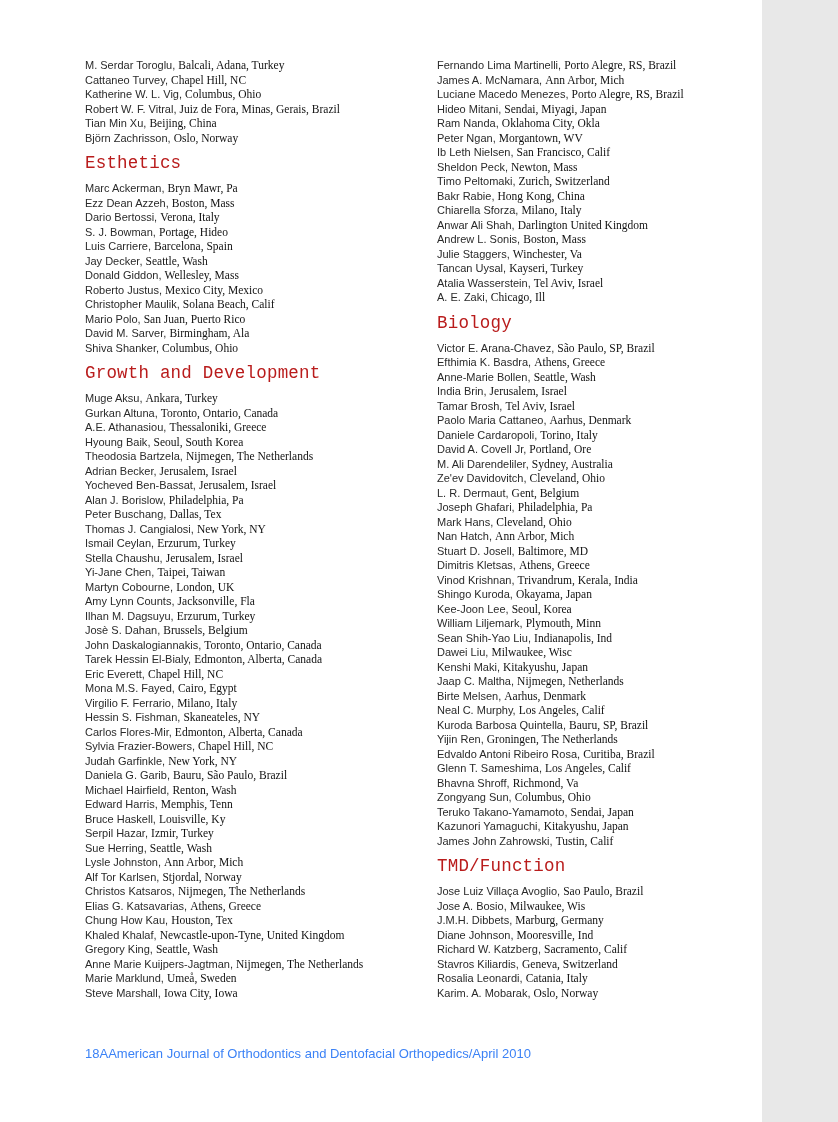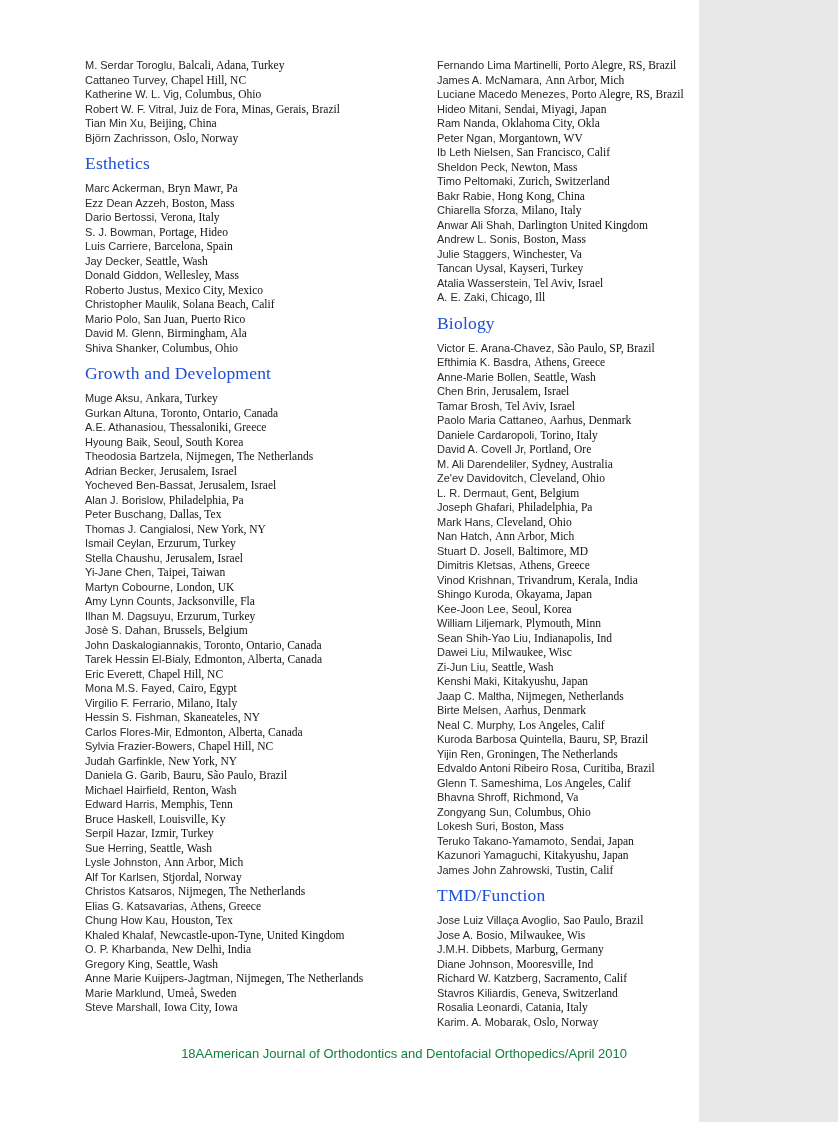--- a/index.html
+++ b/index.html
@@ -1,45 +1,45 @@
 <!DOCTYPE html>
 <html><head>
 <meta charset="utf-8">
 <style>
   html,body{margin:0;padding:0;background:#e8e8e8;}
   .page{
     position:relative;
-    width:699px;height:1122px;
+    width:762px;height:1122px;
     background:#ffffff;
     overflow:hidden;
     font-family:"Liberation Sans",sans-serif;
   }
   .col{position:absolute;top:58px;width:348px;}
   .col-left{left:85px;}
   .col-right{left:437px;}
   .entry{
     font-family:"Liberation Sans",sans-serif;
     font-size:11px;line-height:14.5px;
     color:#1f1f1f;white-space:nowrap;
   }
   .entry .nm,.entry .sep{color:#2a2a2a;}
   .entry .loc{
     font-family:"Liberation Serif",serif;
     font-size:11.5px;color:#111111;
   }
   .heading{
-    font-family:Liberation Serif, serif;
+    font-family:Liberation Mono, monospace;
     font-size:17.5px;line-height:22px;font-weight:400;
-    color:#1d4ed8;margin:7px 0 7px 0;letter-spacing:.2px;
+    color:#b91c1c;margin:7px 0 7px 0;letter-spacing:.2px;
   }
   .footer{
     position:absolute;top:1046px;left:85px;right:72px;
-    display:flex;justify-content:flex-end;align-items:baseline;
+    display:flex;justify-content:flex-start;align-items:baseline;
     font-family:"Liberation Sans",sans-serif;
-    font-size:13px;color:#15803d;
+    font-size:13px;color:#3b82f6;
   }
 </style>
 </head>
 <body>
 
 <div class="page">
   <div>
     <div class="col col-left">
         <div class="entry"><span class="nm">M. Serdar Toroglu</span><span class="sep">, </span><span class="loc">Balcali, Adana, Turkey</span></div>
         <div class="entry"><span class="nm">Cattaneo Turvey</span><span class="sep">, </span><span class="loc">Chapel Hill, NC</span></div>
@@ -51,21 +51,21 @@
         <div class="entry"><span class="nm">Marc Ackerman</span><span class="sep">, </span><span class="loc">Bryn Mawr, Pa</span></div>
         <div class="entry"><span class="nm">Ezz Dean Azzeh</span><span class="sep">, </span><span class="loc">Boston, Mass</span></div>
         <div class="entry"><span class="nm">Dario Bertossi</span><span class="sep">, </span><span class="loc">Verona, Italy</span></div>
         <div class="entry"><span class="nm">S. J. Bowman</span><span class="sep">, </span><span class="loc">Portage, Hideo</span></div>
         <div class="entry"><span class="nm">Luis Carriere</span><span class="sep">, </span><span class="loc">Barcelona, Spain</span></div>
         <div class="entry"><span class="nm">Jay Decker</span><span class="sep">, </span><span class="loc">Seattle, Wash</span></div>
         <div class="entry"><span class="nm">Donald Giddon</span><span class="sep">, </span><span class="loc">Wellesley, Mass</span></div>
         <div class="entry"><span class="nm">Roberto Justus</span><span class="sep">, </span><span class="loc">Mexico City, Mexico</span></div>
         <div class="entry"><span class="nm">Christopher Maulik</span><span class="sep">, </span><span class="loc">Solana Beach, Calif</span></div>
         <div class="entry"><span class="nm">Mario Polo</span><span class="sep">, </span><span class="loc">San Juan, Puerto Rico</span></div>
-        <div class="entry"><span class="nm">David M. Glenn</span><span class="sep">, </span><span class="loc">Birmingham, Ala</span></div>
+        <div class="entry"><span class="nm">David M. Sarver</span><span class="sep">, </span><span class="loc">Birmingham, Ala</span></div>
         <div class="entry"><span class="nm">Shiva Shanker</span><span class="sep">, </span><span class="loc">Columbus, Ohio</span></div>
         <div class="heading">Growth and Development</div>
         <div class="entry"><span class="nm">Muge Aksu</span><span class="sep">, </span><span class="loc">Ankara, Turkey</span></div>
         <div class="entry"><span class="nm">Gurkan Altuna</span><span class="sep">, </span><span class="loc">Toronto, Ontario, Canada</span></div>
         <div class="entry"><span class="nm">A.E. Athanasiou</span><span class="sep">, </span><span class="loc">Thessaloniki, Greece</span></div>
         <div class="entry"><span class="nm">Hyoung Baik</span><span class="sep">, </span><span class="loc">Seoul, South Korea</span></div>
         <div class="entry"><span class="nm">Theodosia Bartzela</span><span class="sep">, </span><span class="loc">Nijmegen, The Netherlands</span></div>
         <div class="entry"><span class="nm">Adrian Becker</span><span class="sep">, </span><span class="loc">Jerusalem, Israel</span></div>
         <div class="entry"><span class="nm">Yocheved Ben-Bassat</span><span class="sep">, </span><span class="loc">Jerusalem, Israel</span></div>
         <div class="entry"><span class="nm">Alan J. Borislow</span><span class="sep">, </span><span class="loc">Philadelphia, Pa</span></div>
@@ -92,21 +92,20 @@
         <div class="entry"><span class="nm">Edward Harris</span><span class="sep">, </span><span class="loc">Memphis, Tenn</span></div>
         <div class="entry"><span class="nm">Bruce Haskell</span><span class="sep">, </span><span class="loc">Louisville, Ky</span></div>
         <div class="entry"><span class="nm">Serpil Hazar</span><span class="sep">, </span><span class="loc">Izmir, Turkey</span></div>
         <div class="entry"><span class="nm">Sue Herring</span><span class="sep">, </span><span class="loc">Seattle, Wash</span></div>
         <div class="entry"><span class="nm">Lysle Johnston</span><span class="sep">, </span><span class="loc">Ann Arbor, Mich</span></div>
         <div class="entry"><span class="nm">Alf Tor Karlsen</span><span class="sep">, </span><span class="loc">Stjordal, Norway</span></div>
         <div class="entry"><span class="nm">Christos Katsaros</span><span class="sep">, </span><span class="loc">Nijmegen, The Netherlands</span></div>
         <div class="entry"><span class="nm">Elias G. Katsavarias</span><span class="sep">, </span><span class="loc">Athens, Greece</span></div>
         <div class="entry"><span class="nm">Chung How Kau</span><span class="sep">, </span><span class="loc">Houston, Tex</span></div>
         <div class="entry"><span class="nm">Khaled Khalaf</span><span class="sep">, </span><span class="loc">Newcastle-upon-Tyne, United Kingdom</span></div>
-        <div class="entry"><span class="nm">O. P. Kharbanda</span><span class="sep">, </span><span class="loc">New Delhi, India</span></div>
         <div class="entry"><span class="nm">Gregory King</span><span class="sep">, </span><span class="loc">Seattle, Wash</span></div>
         <div class="entry"><span class="nm">Anne Marie Kuijpers-Jagtman</span><span class="sep">, </span><span class="loc">Nijmegen, The Netherlands</span></div>
         <div class="entry"><span class="nm">Marie Marklund</span><span class="sep">, </span><span class="loc">Umeå, Sweden</span></div>
         <div class="entry"><span class="nm">Steve Marshall</span><span class="sep">, </span><span class="loc">Iowa City, Iowa</span></div>
       </div>
     <div class="col col-right">
         <div class="entry"><span class="nm">Fernando Lima Martinelli</span><span class="sep">, </span><span class="loc">Porto Alegre, RS, Brazil</span></div>
         <div class="entry"><span class="nm">James A. McNamara</span><span class="sep">, </span><span class="loc">Ann Arbor, Mich</span></div>
         <div class="entry"><span class="nm">Luciane Macedo Menezes</span><span class="sep">, </span><span class="loc">Porto Alegre, RS, Brazil</span></div>
         <div class="entry"><span class="nm">Hideo Mitani</span><span class="sep">, </span><span class="loc">Sendai, Miyagi, Japan</span></div>
@@ -120,51 +119,49 @@
         <div class="entry"><span class="nm">Anwar Ali Shah</span><span class="sep">, </span><span class="loc">Darlington United Kingdom</span></div>
         <div class="entry"><span class="nm">Andrew L. Sonis</span><span class="sep">, </span><span class="loc">Boston, Mass</span></div>
         <div class="entry"><span class="nm">Julie Staggers</span><span class="sep">, </span><span class="loc">Winchester, Va</span></div>
         <div class="entry"><span class="nm">Tancan Uysal</span><span class="sep">, </span><span class="loc">Kayseri, Turkey</span></div>
         <div class="entry"><span class="nm">Atalia Wasserstein</span><span class="sep">, </span><span class="loc">Tel Aviv, Israel</span></div>
         <div class="entry"><span class="nm">A. E. Zaki</span><span class="sep">, </span><span class="loc">Chicago, Ill</span></div>
         <div class="heading">Biology</div>
         <div class="entry"><span class="nm">Victor E. Arana-Chavez</span><span class="sep">, </span><span class="loc">São Paulo, SP, Brazil</span></div>
         <div class="entry"><span class="nm">Efthimia K. Basdra</span><span class="sep">, </span><span class="loc">Athens, Greece</span></div>
         <div class="entry"><span class="nm">Anne-Marie Bollen</span><span class="sep">, </span><span class="loc">Seattle, Wash</span></div>
-        <div class="entry"><span class="nm">Chen Brin</span><span class="sep">, </span><span class="loc">Jerusalem, Israel</span></div>
+        <div class="entry"><span class="nm">India Brin</span><span class="sep">, </span><span class="loc">Jerusalem, Israel</span></div>
         <div class="entry"><span class="nm">Tamar Brosh</span><span class="sep">, </span><span class="loc">Tel Aviv, Israel</span></div>
         <div class="entry"><span class="nm">Paolo Maria Cattaneo</span><span class="sep">, </span><span class="loc">Aarhus, Denmark</span></div>
         <div class="entry"><span class="nm">Daniele Cardaropoli</span><span class="sep">, </span><span class="loc">Torino, Italy</span></div>
         <div class="entry"><span class="nm">David A. Covell Jr</span><span class="sep">, </span><span class="loc">Portland, Ore</span></div>
         <div class="entry"><span class="nm">M. Ali Darendeliler</span><span class="sep">, </span><span class="loc">Sydney, Australia</span></div>
         <div class="entry"><span class="nm">Ze'ev Davidovitch</span><span class="sep">, </span><span class="loc">Cleveland, Ohio</span></div>
         <div class="entry"><span class="nm">L. R. Dermaut</span><span class="sep">, </span><span class="loc">Gent, Belgium</span></div>
         <div class="entry"><span class="nm">Joseph Ghafari</span><span class="sep">, </span><span class="loc">Philadelphia, Pa</span></div>
         <div class="entry"><span class="nm">Mark Hans</span><span class="sep">, </span><span class="loc">Cleveland, Ohio</span></div>
         <div class="entry"><span class="nm">Nan Hatch</span><span class="sep">, </span><span class="loc">Ann Arbor, Mich</span></div>
         <div class="entry"><span class="nm">Stuart D. Josell</span><span class="sep">, </span><span class="loc">Baltimore, MD</span></div>
         <div class="entry"><span class="nm">Dimitris Kletsas</span><span class="sep">, </span><span class="loc">Athens, Greece</span></div>
         <div class="entry"><span class="nm">Vinod Krishnan</span><span class="sep">, </span><span class="loc">Trivandrum, Kerala, India</span></div>
         <div class="entry"><span class="nm">Shingo Kuroda</span><span class="sep">, </span><span class="loc">Okayama, Japan</span></div>
         <div class="entry"><span class="nm">Kee-Joon Lee</span><span class="sep">, </span><span class="loc">Seoul, Korea</span></div>
         <div class="entry"><span class="nm">William Liljemark</span><span class="sep">, </span><span class="loc">Plymouth, Minn</span></div>
         <div class="entry"><span class="nm">Sean Shih-Yao Liu</span><span class="sep">, </span><span class="loc">Indianapolis, Ind</span></div>
         <div class="entry"><span class="nm">Dawei Liu</span><span class="sep">, </span><span class="loc">Milwaukee, Wisc</span></div>
-        <div class="entry"><span class="nm">Zi-Jun Liu</span><span class="sep">, </span><span class="loc">Seattle, Wash</span></div>
         <div class="entry"><span class="nm">Kenshi Maki</span><span class="sep">, </span><span class="loc">Kitakyushu, Japan</span></div>
         <div class="entry"><span class="nm">Jaap C. Maltha</span><span class="sep">, </span><span class="loc">Nijmegen, Netherlands</span></div>
         <div class="entry"><span class="nm">Birte Melsen</span><span class="sep">, </span><span class="loc">Aarhus, Denmark</span></div>
         <div class="entry"><span class="nm">Neal C. Murphy</span><span class="sep">, </span><span class="loc">Los Angeles, Calif</span></div>
         <div class="entry"><span class="nm">Kuroda Barbosa Quintella</span><span class="sep">, </span><span class="loc">Bauru, SP, Brazil</span></div>
         <div class="entry"><span class="nm">Yijin Ren</span><span class="sep">, </span><span class="loc">Groningen, The Netherlands</span></div>
         <div class="entry"><span class="nm">Edvaldo Antoni Ribeiro Rosa</span><span class="sep">, </span><span class="loc">Curitiba, Brazil</span></div>
         <div class="entry"><span class="nm">Glenn T. Sameshima</span><span class="sep">, </span><span class="loc">Los Angeles, Calif</span></div>
         <div class="entry"><span class="nm">Bhavna Shroff</span><span class="sep">, </span><span class="loc">Richmond, Va</span></div>
         <div class="entry"><span class="nm">Zongyang Sun</span><span class="sep">, </span><span class="loc">Columbus, Ohio</span></div>
-        <div class="entry"><span class="nm">Lokesh Suri</span><span class="sep">, </span><span class="loc">Boston, Mass</span></div>
         <div class="entry"><span class="nm">Teruko Takano-Yamamoto</span><span class="sep">, </span><span class="loc">Sendai, Japan</span></div>
         <div class="entry"><span class="nm">Kazunori Yamaguchi</span><span class="sep">, </span><span class="loc">Kitakyushu, Japan</span></div>
         <div class="entry"><span class="nm">James John Zahrowski</span><span class="sep">, </span><span class="loc">Tustin, Calif</span></div>
         <div class="heading">TMD/Function</div>
         <div class="entry"><span class="nm">Jose Luiz Villaça Avoglio</span><span class="sep">, </span><span class="loc">Sao Paulo, Brazil</span></div>
         <div class="entry"><span class="nm">Jose A. Bosio</span><span class="sep">, </span><span class="loc">Milwaukee, Wis</span></div>
         <div class="entry"><span class="nm">J.M.H. Dibbets</span><span class="sep">, </span><span class="loc">Marburg, Germany</span></div>
         <div class="entry"><span class="nm">Diane Johnson</span><span class="sep">, </span><span class="loc">Mooresville, Ind</span></div>
         <div class="entry"><span class="nm">Richard W. Katzberg</span><span class="sep">, </span><span class="loc">Sacramento, Calif</span></div>
         <div class="entry"><span class="nm">Stavros Kiliardis</span><span class="sep">, </span><span class="loc">Geneva, Switzerland</span></div>

